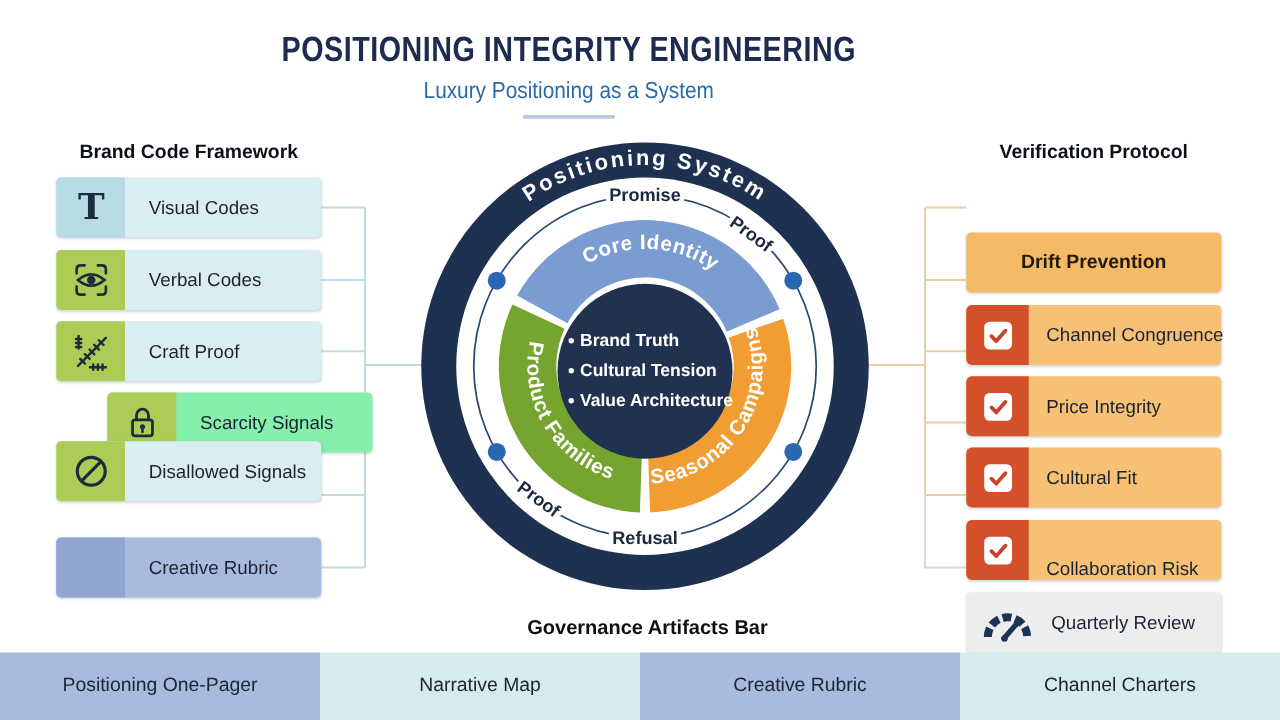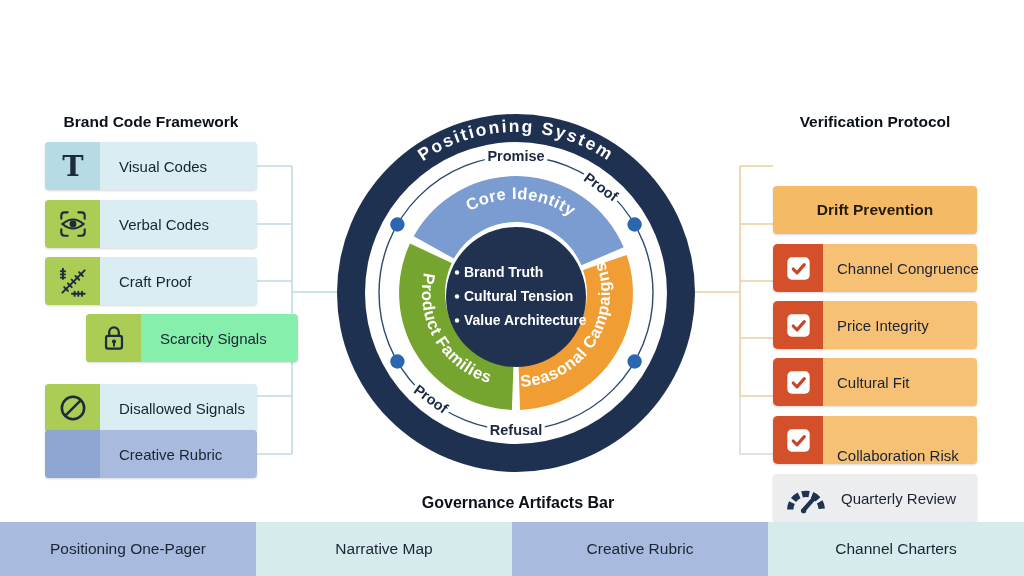--- a/index.html
+++ b/index.html
@@ -58,20 +58,25 @@
       <path d="M257 166 H292 M257 224 H292 M257 281 H292 M257 338 H292 M257 396 H292 M257 454 H292 M292 166 V454 M292 292 H352"></path>
     </g>
     <g fill="none" stroke-width="1.6" stroke="#eccf9e">
       <path d="M773 166 H740 M773 224 H740 M773 281 H740 M773 338 H740 M773 396 H740 M740 166 V396 M680 292 H740"></path>
     </g>
     <g fill="none" stroke-width="1.6" stroke="#d8dadb">
       <path d="M740 396 V454 H773"></path>
     </g>
   </svg>
 
+  <header class="header">
+    <h1 class="title" style="color: rgb(29, 44, 78);">POSITIONING INTEGRITY ENGINEERING</h1>
+    <div class="subtitle" style="color: rgb(42, 107, 165);">Luxury Positioning as a System</div>
+    <div class="underline" style="background: rgb(182, 203, 223);"></div>
+  </header>
 
   <div class="panel-title left">Brand Code Framework</div>
 
   <div class="lrow" style="top: 142px; background: rgb(217, 237, 242);">
     <div class="tile" style="background: rgb(182, 219, 229);">
       <svg width="34" height="34" viewBox="0 0 32 32">
         <text x="16" y="25" text-anchor="middle" style="font:700 27px 'DejaVu Serif',serif" fill="#1d2b3f">T</text>
       </svg>
     </div>
     <span class="row-label">Visual Codes</span>
@@ -111,21 +116,21 @@
           <rect x="8.5" y="14" width="15" height="12" rx="2"></rect>
           <path d="M11.5 14 V10.5 a4.5 4.5 0 0 1 9 0 V14"></path>
         </g>
         <circle cx="16" cy="19.2" r="1.9" fill="#1d2b3f"></circle>
         <path d="M16 20.5 V23.2" stroke-width="1.9" stroke-linecap="round" stroke="#1d2b3f"></path>
       </svg>
     </div>
     <span class="row-label">Scarcity Signals</span>
   </div>
 
-  <div class="lrow" style="top: 384px; background: rgb(217, 237, 242);">
+  <div class="lrow" style="top: 353px; background: rgb(217, 237, 242);">
     <div class="tile" style="background: rgb(171, 204, 85);">
       <svg width="34" height="34" viewBox="0 0 32 32">
         <g fill="none" stroke-width="2.4" stroke-linecap="round" stroke="#1d2b3f">
           <circle cx="16" cy="16" r="10.5"></circle>
           <path d="M8.8 23.2 L23.2 8.8"></path>
         </g>
       </svg>
     </div>
     <span class="row-label">Disallowed Signals</span>
   </div>

